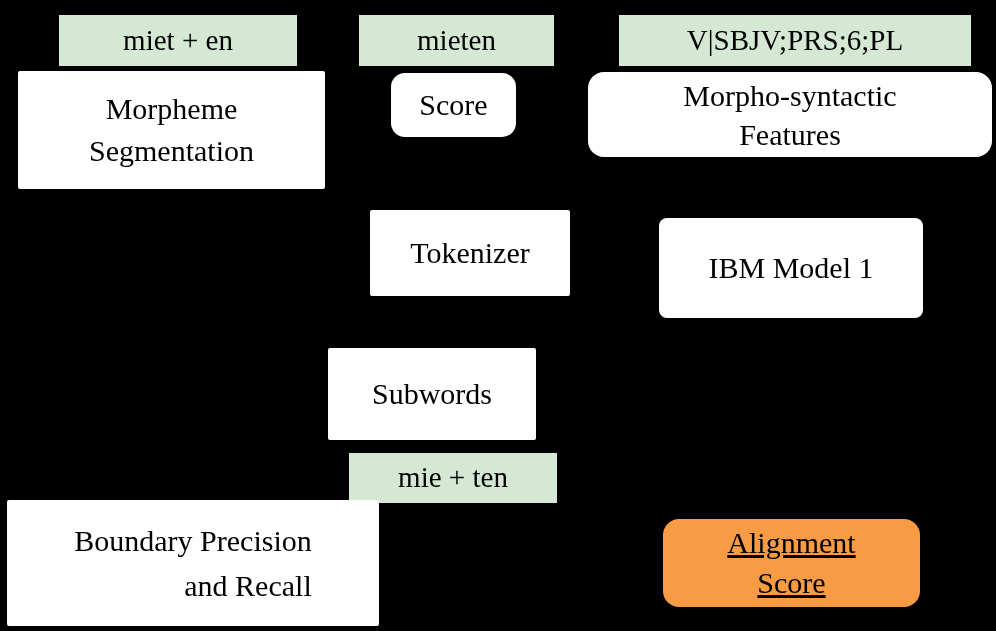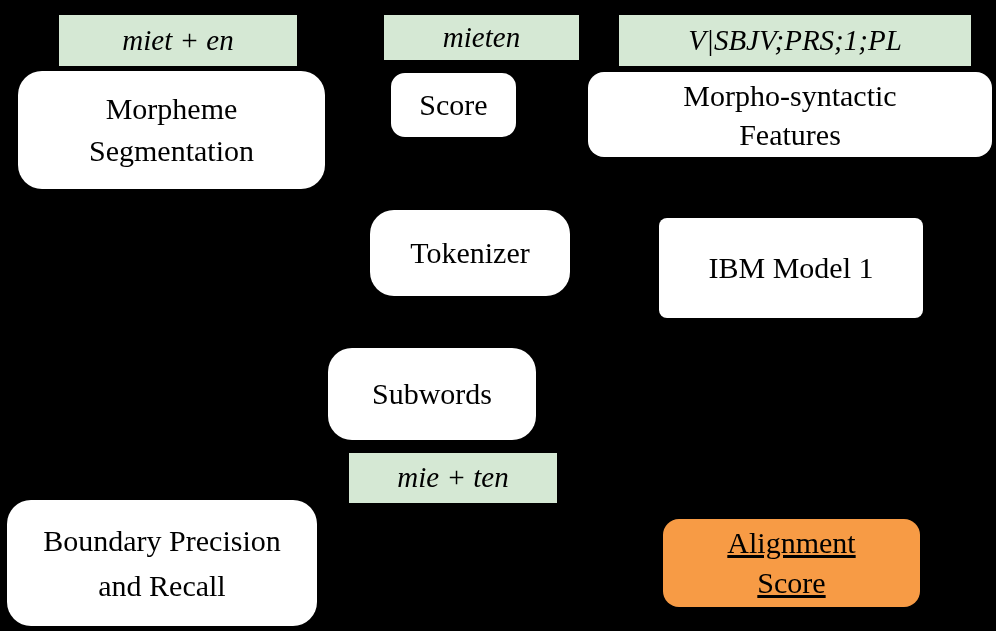--- a/index.html
+++ b/index.html
@@ -19,67 +19,66 @@
   .tag {
     position: absolute;
     background: #d5e8d4;
     display: flex;
     align-items: center;
     justify-content: center;
     text-align: center;
     font-size: 29px;
     line-height: 1.1;
     white-space: pre-line;
-    font-style: italic;
   }
   .box {
     position: absolute;
     background: #ffffff;
-    border-radius: 24px;
+    border-radius: 2px;
     display: flex;
     align-items: center;
     justify-content: center;
     text-align: center;
     font-size: 30px;
     line-height: 1.4;
     white-space: pre-line;
   }
   .box.orange {
     background: #f79b45;
     text-decoration: underline;
   }
   
   #n-miet-en    { left: 59px;  top: 15px;  width: 238px; height: 51px; }
   #n-morpheme   { left: 18px;  top: 71px;  width: 307px; height: 118px; }
-  #n-mieten     { left: 359px; top: 15px;  width: 195px; height: 45px; margin-left: 25px; }
+  #n-mieten     { left: 359px; top: 15px;  width: 195px; height: 51px; }
   #n-word       { left: 391px; top: 73px;  width: 125px; height: 64px; border-radius: 14px; }
   #n-msd        { left: 619px; top: 15px;  width: 352px; height: 51px; }
   #n-morpho     { left: 588px; top: 72px;  width: 404px; height: 85px;  border-radius: 16px; line-height: 1.3; }
   #n-tokenizer  { left: 370px; top: 210px; width: 200px; height: 86px; }
   #n-ibm        { left: 659px; top: 218px; width: 264px; height: 100px; border-radius: 8px; }
   #n-subwords   { left: 328px; top: 348px; width: 208px; height: 92px; }
   #n-mie-ten    { left: 349px; top: 453px; width: 208px; height: 50px; }
-  #n-boundary   { left: 7px;   top: 500px; width: 310px; height: 126px; line-height: 1.5; }
+  #n-boundary   { left: 7px;   top: 500px; width: 372px; height: 126px; line-height: 1.5; text-align: right; }
   #n-alignment  { left: 663px; top: 519px; width: 257px; height: 88px;  border-radius: 16px; line-height: 1.35; }
 </style>
 </head>
 <body>
 
 <div class="stage">
 
   <div class="tag" id="n-miet-en">miet + en</div>
 
   <div class="box" id="n-morpheme">Morpheme
 Segmentation</div>
 
   <div class="tag" id="n-mieten">mieten</div>
 
   <div class="box" id="n-word">Score</div>
 
-  <div class="tag" id="n-msd">V|SBJV;PRS;1;PL</div>
+  <div class="tag" id="n-msd">V|SBJV;PRS;6;PL</div>
 
   <div class="box" id="n-morpho">Morpho-syntactic
 Features</div>
 
   <div class="box" id="n-tokenizer">Tokenizer</div>
 
   <div class="box" id="n-ibm">IBM Model 1</div>
 
   <div class="box" id="n-subwords">Subwords</div>
 

